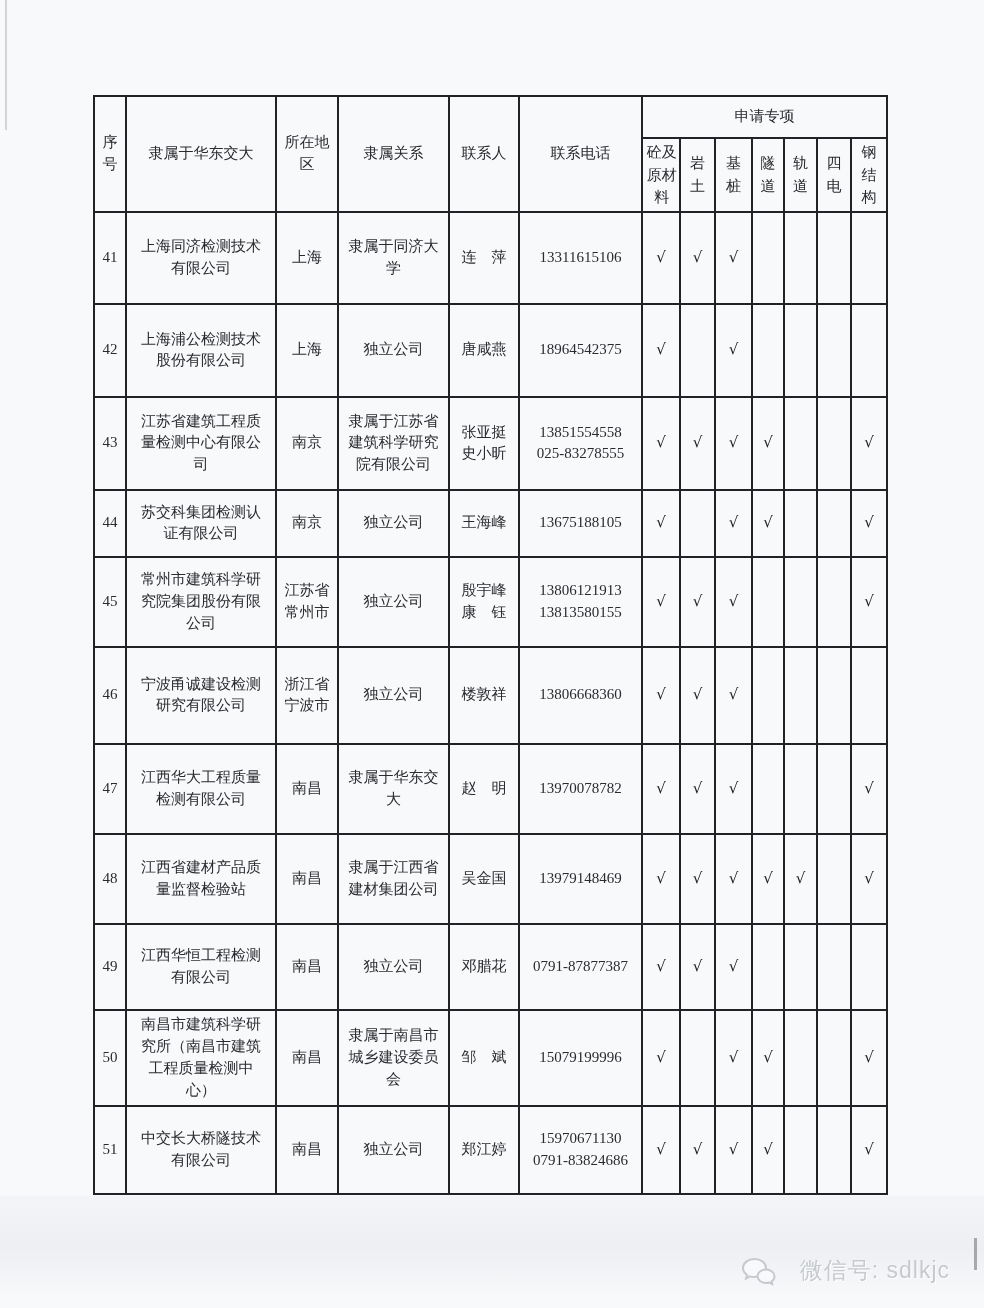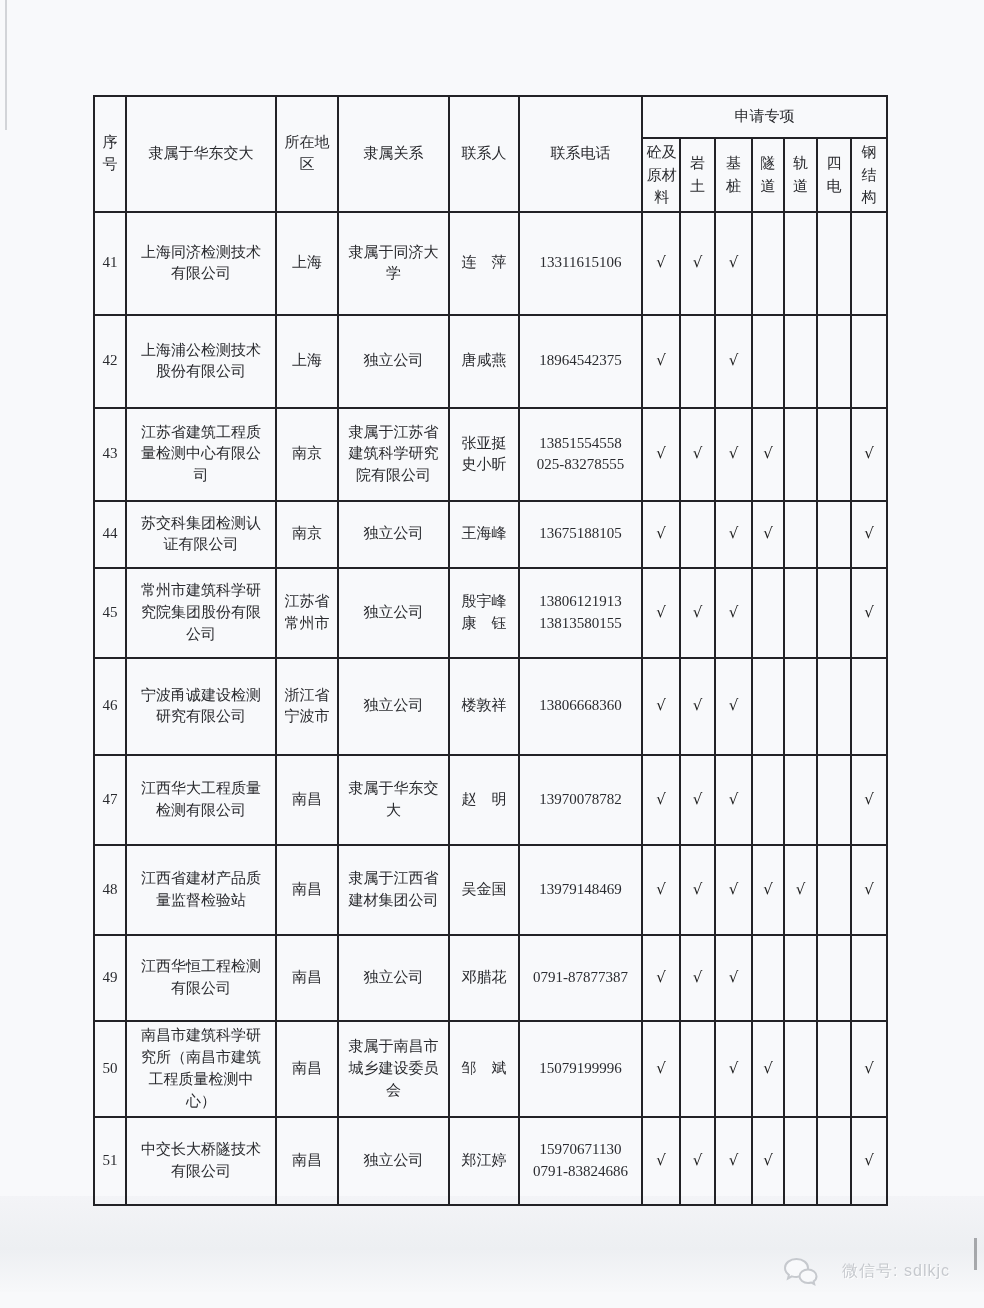--- a/index.html
+++ b/index.html
@@ -50,36 +50,36 @@
   .doc th.spec span{
     display:inline-block;width:1.05em;
     word-break:break-all;line-height:1.5;
   }
   .doc th.spec.wide span{width:2.1em;}
   .doc td.check-cell{
     font-size:15px;color:#222;
     font-family:"DejaVu Sans",sans-serif;
   }
   
-  .doc tbody tr:nth-child(1){height:103px;}
+  .doc tbody tr:nth-child(1){height:92px;}
   .doc tbody tr:nth-child(2){height:93px;}
   .doc tbody tr:nth-child(3){height:93px;}
   .doc tbody tr:nth-child(4){height:67px;}
   .doc tbody tr:nth-child(5){height:90px;}
   .doc tbody tr:nth-child(6){height:97px;}
   .doc tbody tr:nth-child(7){height:90px;}
   .doc tbody tr:nth-child(8){height:90px;}
   .doc tbody tr:nth-child(9){height:86px;}
   .doc tbody tr:nth-child(10){height:96px;}
   .doc tbody tr:nth-child(11){height:88px;}
   .footer{
     position:absolute;right:34px;bottom:22px;
     display:flex;align-items:center;gap:24px;
     color:#c6c9ce;
-    font-size:16px;
+    font-size:23px;
     font-family:"Liberation Sans","DejaVu Sans",sans-serif;
     text-shadow:1px 1px 1px #ffffff;
     letter-spacing:1px;
     justify-content:center;
   }
   .footer svg{display:block;}
 </style>
 </head>
 <body>
 

